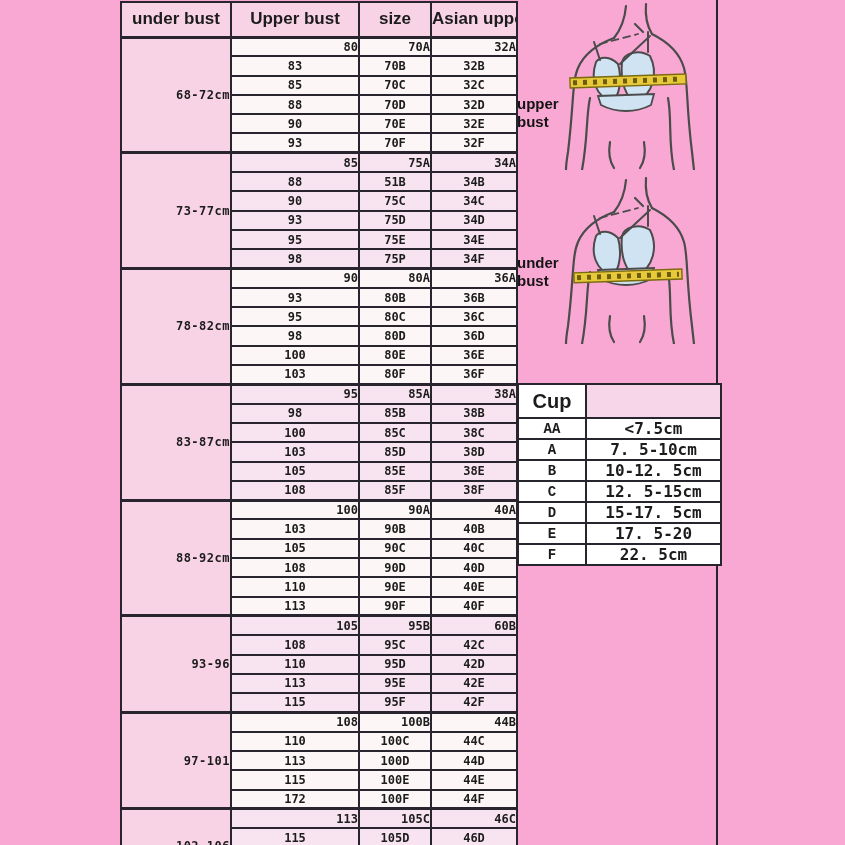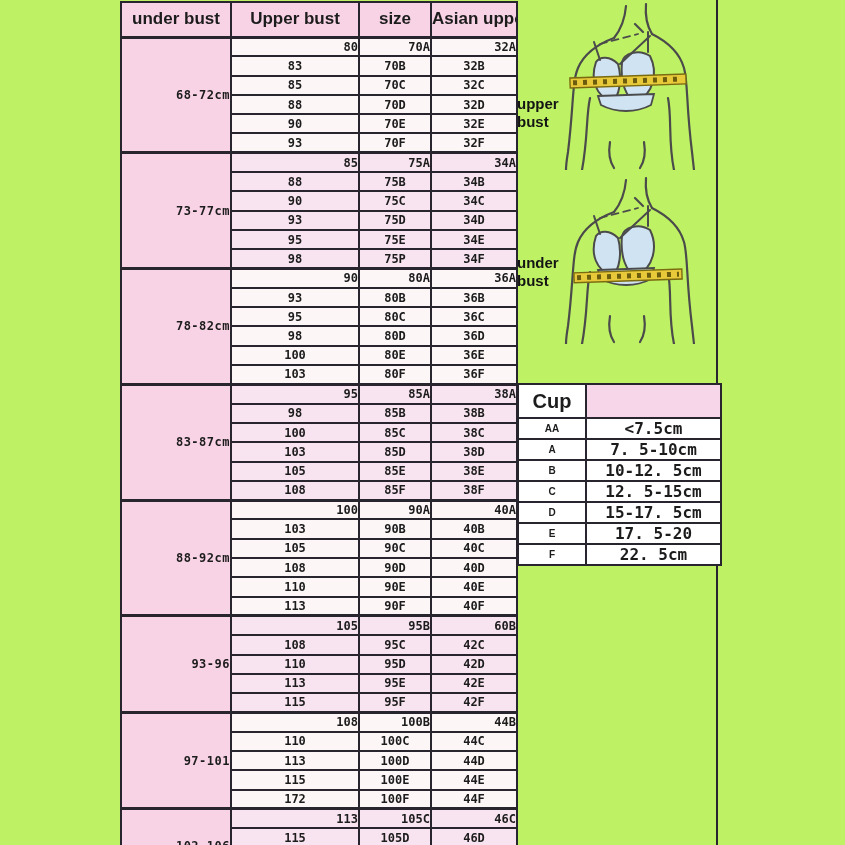--- a/index.html
+++ b/index.html
@@ -1,17 +1,17 @@
 <!DOCTYPE html>
 <html><head>
 <meta charset="utf-8">
 <style>
   html,body{margin:0;padding:0;background:#ffffff;}
   .stage{
-    position:relative;width:845px;height:845px;overflow:hidden;background:#bef264;
+    position:relative;width:845px;height:845px;overflow:hidden;background:#f9a8d4;
     font-family:"Liberation Sans", sans-serif; color:#1c1c1c;
   }
   
   table.size-table{
     position:absolute;left:120px;top:1px;width:396px;
     border-collapse:collapse;table-layout:fixed;
   }
   table.size-table th, table.size-table td{
     border:2px solid #29252e;padding:0;text-align:center;vertical-align:middle;
     overflow:hidden;white-space:nowrap;
@@ -39,21 +39,21 @@
     position:absolute;left:517px;top:383px;width:203px;
     border-collapse:collapse;table-layout:fixed;
   }
   table.cup-table th, table.cup-table td{
     border:2px solid #29252e;padding:0;text-align:center;vertical-align:middle;background:#ffffff;
   }
   table.cup-table thead tr{height:34px;}
   table.cup-table thead th.cup-word{font-size:20px;font-weight:bold;}
   table.cup-table thead th.cup-blank{background:#f8d6ea;}
   table.cup-table tbody tr{height:19.8px;}
-  td.cup-letter{font-size:10px;font-weight:bold;font-family:Liberation Sans, sans-serif;}
+  td.cup-letter{font-size:14px;font-weight:bold;font-family:Liberation Mono, monospace;}
   td.cup-range{font-size:16px;font-weight:bold;font-family:"DejaVu Sans Mono", monospace;}
   
   .right-border{position:absolute;left:716px;top:0;width:2px;height:845px;background:#29252e;}
   .diagram{position:absolute;width:172px;height:168px;}
   .diagram.d1{left:540px;top:2px;}
   .diagram.d2{left:540px;top:176px;}
   .diag-label{
     position:absolute;width:46px;font-weight:bold;font-size:15px;line-height:18px;
     color:#141414;text-align:left;
   }
@@ -113,21 +113,21 @@
           <td class="cell">32F</td>
         </tr>
         <tr class="even gstart">
           <td rowspan="6" class="glabel"><span>73-77cm</span></td>
           <td class="cell">85</td>
           <td class="cell">75A</td>
           <td class="cell">34A</td>
         </tr>
         <tr class="even">
           <td class="cell">88</td>
-          <td class="cell">75B</td>
+          <td class="cell">51B</td>
           <td class="cell">34B</td>
         </tr>
         <tr class="even">
           <td class="cell">90</td>
           <td class="cell">75C</td>
           <td class="cell">34C</td>
         </tr>
         <tr class="even">
           <td class="cell">93</td>
           <td class="cell">75D</td>

